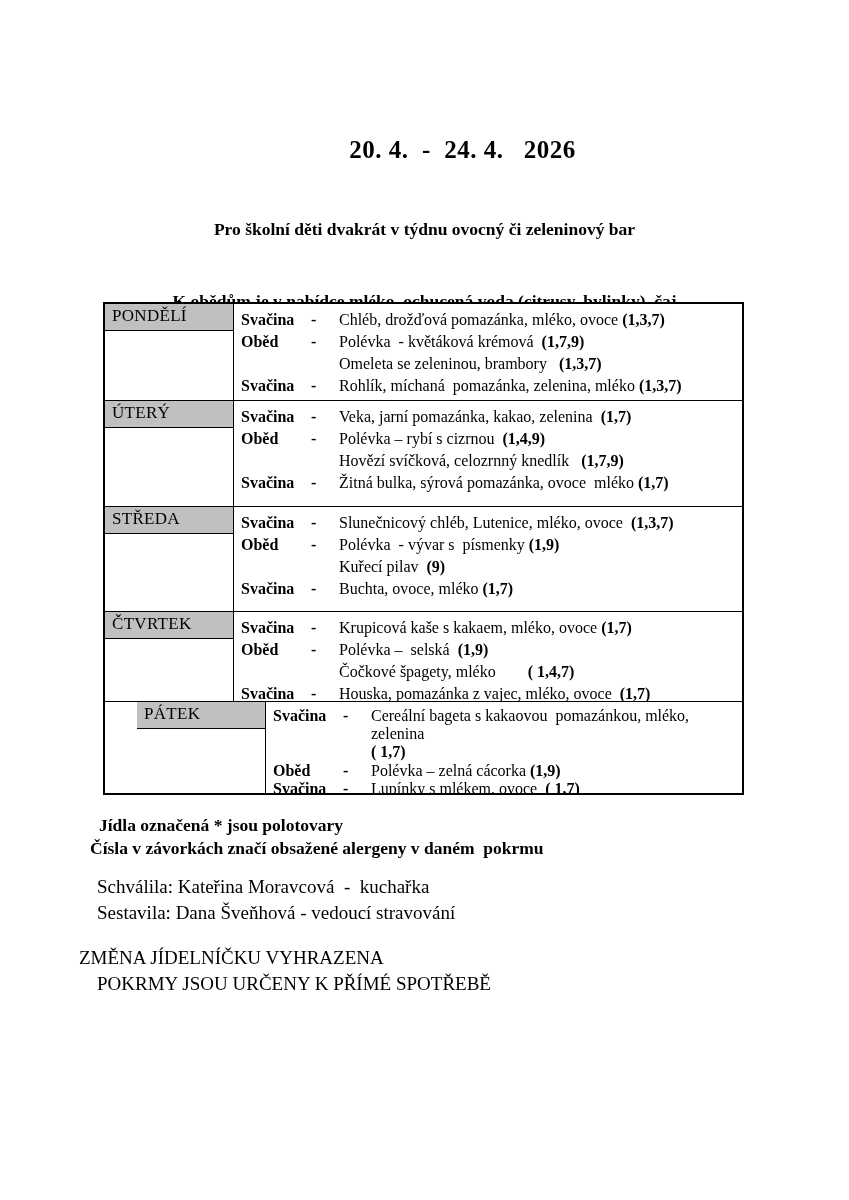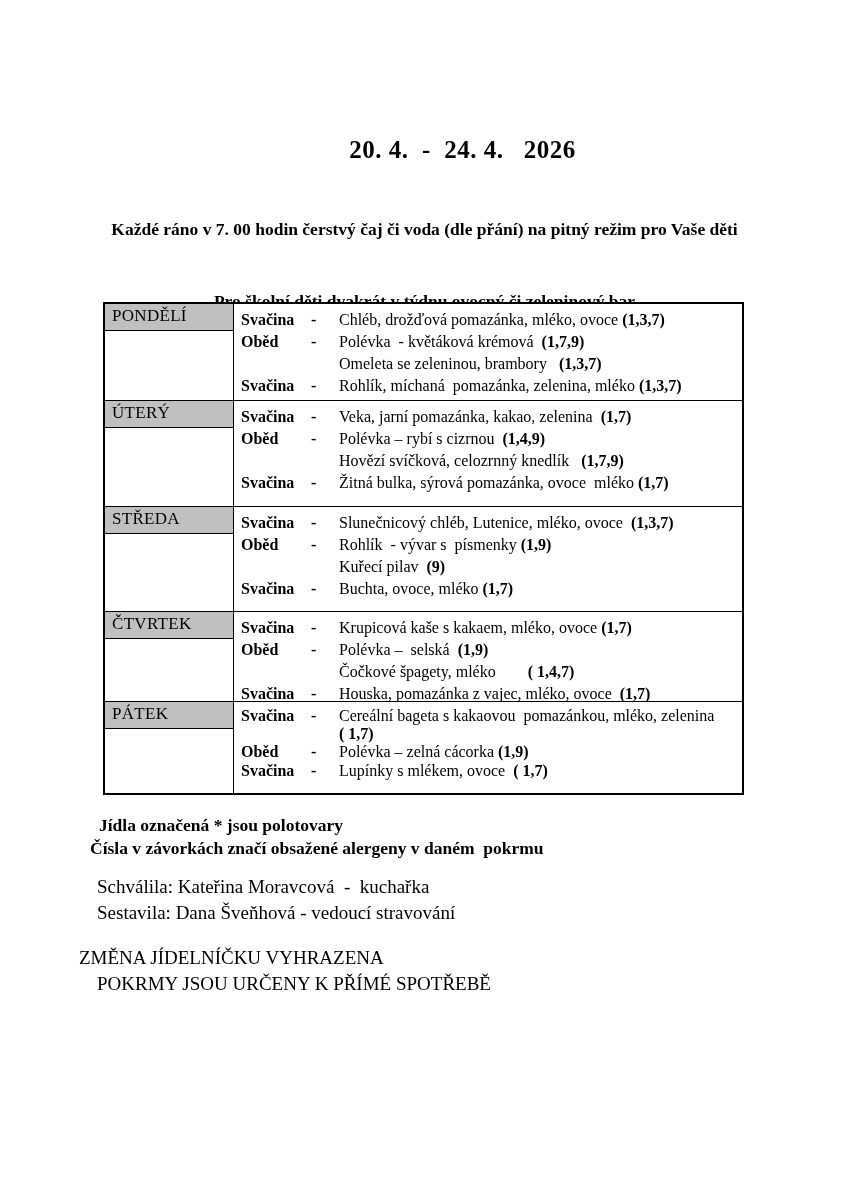--- a/index.html
+++ b/index.html
@@ -41,21 +41,21 @@
     display: flex;
     box-sizing: border-box;
     border-top: 1.5px solid #000;
     overflow: hidden;
   }
   .day-row:first-child { border-top: none; }
   .day-row:nth-child(1) { height: 96px; }
   .day-row:nth-child(2) { height: 106px; }
   .day-row:nth-child(3) { height: 105px; }
   .day-row:nth-child(4) { height: 90px; }
-  .day-row:nth-child(5) { height: 92px; }
+  .day-row:nth-child(5) { height: 92px; padding-left: 32px; }
   .day-col {
     width: 129px; flex: none;
     border-right: 1.5px solid #000;
     box-sizing: border-box;
   }
   .day-name {
     height: 24px;
     background: #c0c0c0;
     border-bottom: 1.5px solid #000;
     font-size: 17px;
@@ -86,21 +86,20 @@
   .sig-2  { left: 97px; top: 902px; font-size: 19px; white-space: pre; }
   .foot-1 { left: 79px; top: 947px; font-size: 19px; white-space: pre; }
   .foot-2 { left: 97px; top: 973px; font-size: 19px; white-space: pre; }
 </style>
 </head>
 <body>
 
 <div class="abs doc-title">20. 4.  -  24. 4.   2026</div>
 
 <div class="abs header-lines">
-  <div>Každé ráno v 7. 00 hodin čerstvý čaj či voda (dle přání) na pitný režim pro Vaše děti</div>
   <div>Pro školní děti dvakrát v týdnu ovocný či zeleninový bar</div>
   <div>K obědům je v nabídce mléko, ochucená voda (citrusy, bylinky), čaj</div>
 </div>
 
 <div class="abs menu-table">
 
   <div class="day-row">
     <div class="day-col">
       <div class="day-name">PONDĚLÍ</div>
     </div>
@@ -162,21 +161,21 @@
     </div>
     <div class="content-col">
       <div class="menu-line">
         <span class="meal-label">Svačina</span>
           <span class="meal-dash">-</span>
           <span class="meal-text"><span>Slunečnicový chléb, Lutenice, mléko, ovoce  </span><span class="allergens">(1,3,7)</span></span>
       </div>
       <div class="menu-line">
         <span class="meal-label">Oběd</span>
           <span class="meal-dash">-</span>
-          <span class="meal-text"><span>Rohlík  - vývar s  písmenky </span><span class="allergens">(1,9)</span></span>
+          <span class="meal-text"><span>Polévka  - vývar s  písmenky </span><span class="allergens">(1,9)</span></span>
       </div>
       <div class="menu-line">
         <span class="meal-label"></span>
           <span class="meal-dash"></span>
           <span class="meal-text"><span>Kuřecí pilav  </span><span class="allergens">(9)</span></span>
       </div>
       <div class="menu-line">
         <span class="meal-label">Svačina</span>
           <span class="meal-dash">-</span>
           <span class="meal-text"><span>Buchta, ovoce, mléko </span><span class="allergens">(1,7)</span></span>

